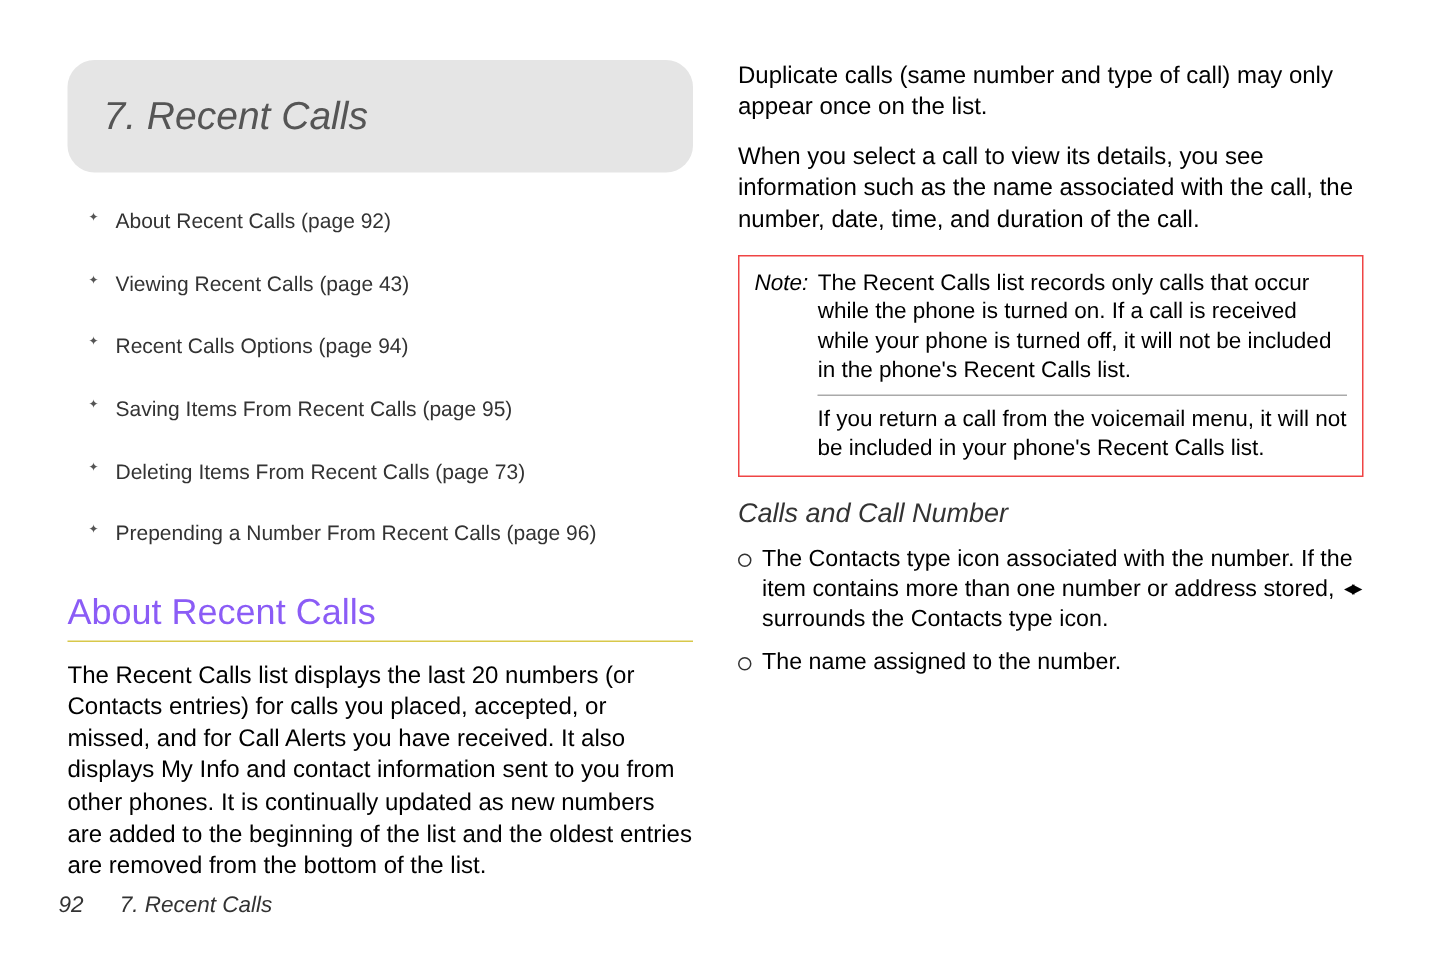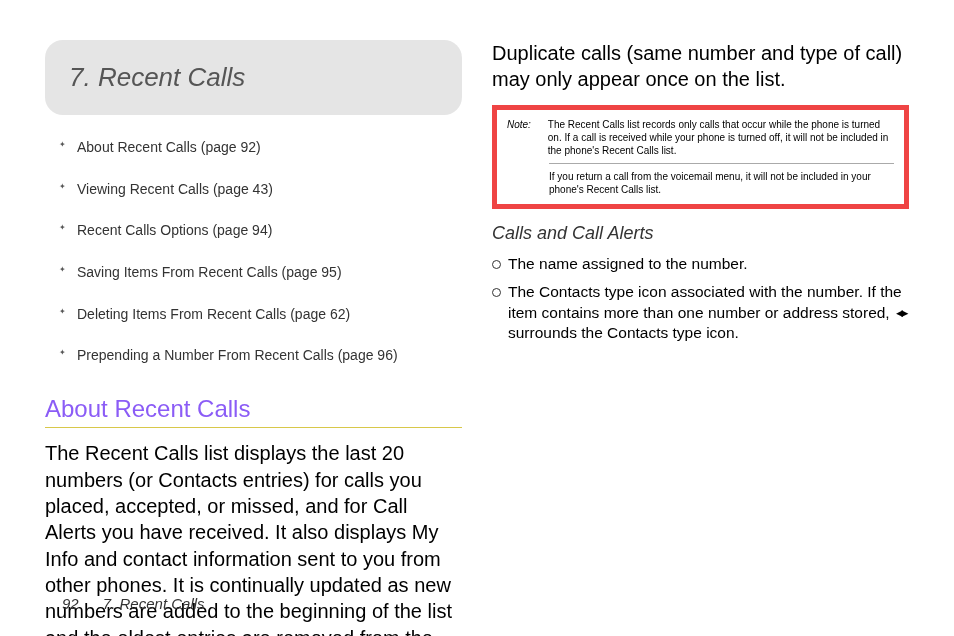--- a/index.html
+++ b/index.html
@@ -63,38 +63,38 @@
       color: #8b5cf6;
       font-weight: normal;
       margin-bottom: 4px;
     }
     .yellow-rule {
       border: none;
       border-top: 1.5px solid #d8c84a;
       margin-bottom: 12px;
     }
     .body-text {
-      font-size: 20px;
+      font-size: 16px;
       line-height: 1.32;
       color: #000;
       margin-bottom: 12px;
     }
     .subheading {
       font-style: italic;
       font-size: 18px;
       color: #333;
       font-weight: normal;
       margin-bottom: 10px;
       margin-top: 14px;
     }
     .note-box {
-      border: 5px solid #ef4444;
+      border: 1px solid #ef4444;
       padding: 8px 10px;
       margin-bottom: 10px;
-      font-size: 10px;
+      font-size: 15px;
       line-height: 1.3;
     }
     .note-label {
       font-style: italic;
       display: inline-block;
       vertical-align: top;
       width: 38px;
     }
     .note-content {
       display: inline-block;
@@ -135,21 +135,21 @@
     .inline-icon {
       display: inline-block;
       font-size: 9px;
       letter-spacing: -2px;
       vertical-align: middle;
       margin: 0 2px;
     }
     .footer {
       position: absolute;
       bottom: 24px;
-      left: 62px;
+      left: 39px;
       font-style: italic;
       font-size: 15px;
       color: #333;
     }
     .footer-page {
       margin-right: 20px;
     }
   </style>
 </head>
 <body>
@@ -157,47 +157,48 @@
 <div class="columns">
   <div class="col">
     <div class="chapter-header">
       <h1 class="chapter-title">7.   Recent Calls</h1>
     </div>
     <ul class="toc">
       <li>About Recent Calls (page 92)</li>
       <li>Viewing Recent Calls (page 43)</li>
       <li>Recent Calls Options (page 94)</li>
       <li>Saving Items From Recent Calls (page 95)</li>
-      <li>Deleting Items From Recent Calls (page 62)</li>
+      <li>Deleting Items From Recent Calls (page 73)</li>
       <li>Prepending a Number From Recent Calls (page 96)</li>
     </ul>
     <h2 class="section-heading">About Recent Calls</h2>
     <hr class="yellow-rule">
     <p class="body-text">The Recent Calls list displays the last 20 numbers (or Contacts entries) for calls you placed, accepted, or missed, and for Call Alerts you have received. It also displays My Info and contact information sent to you from other phones. It is continually updated as new numbers are added to the beginning of the list and the oldest entries are removed from the bottom of the list.</p>
   </div>
 
   <div class="col">
     <p class="body-text">Duplicate calls (same number and type of call) may only appear once on the list.</p>
+    <p class="body-text">When you select a call to view its details, you see information such as the name associated with the call, the number, date, time, and duration of the call.</p>
 
     <div class="note-box">
       <div>
         <span class="note-label">Note:</span>
         <span class="note-content">The Recent Calls list records only calls that occur while the phone is turned on. If a call is received while your phone is turned off, it will not be included in the phone's Recent Calls list.</span>
       </div>
       <hr class="note-divider">
       <span class="note-second">If you return a call from the voicemail menu, it will not be included in your phone's Recent Calls list.</span>
     </div>
 
-    <h3 class="subheading">Calls and Call Alerts</h3>
+    <h3 class="subheading">Calls and Call Number</h3>
 
     <ul class="bullet-list">
-      <li>The name assigned to the number.</li>
       <li>
         <span>The Contacts type icon associated with the number. If the item contains more than one number or address stored, </span><span class="inline-icon">◀ ▶</span><span> surrounds the Contacts type icon.</span>
       </li>
+      <li>The name assigned to the number.</li>
     </ul>
 
   </div>
 </div>
 
 <div class="footer">
   <span class="footer-page">92</span>
   <span>7. Recent Calls</span>
 </div>
 

